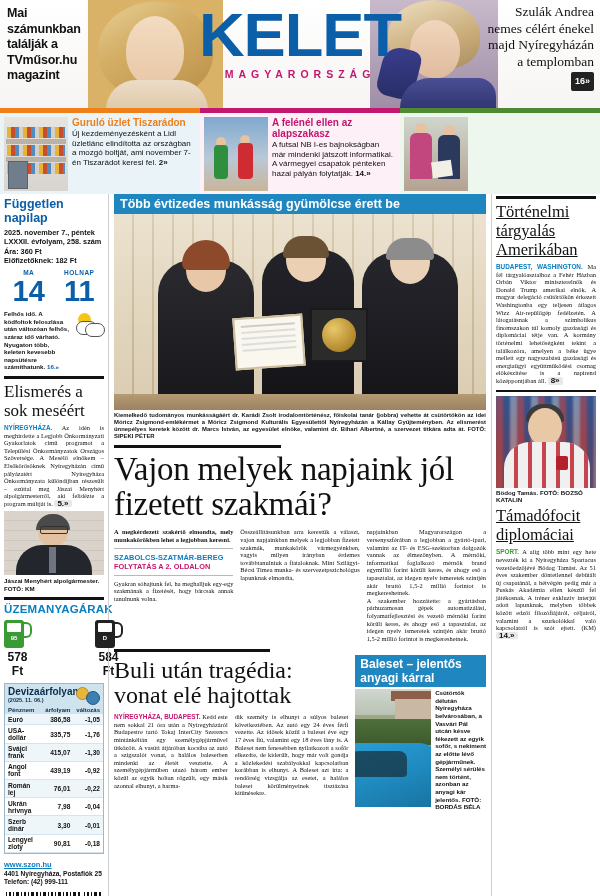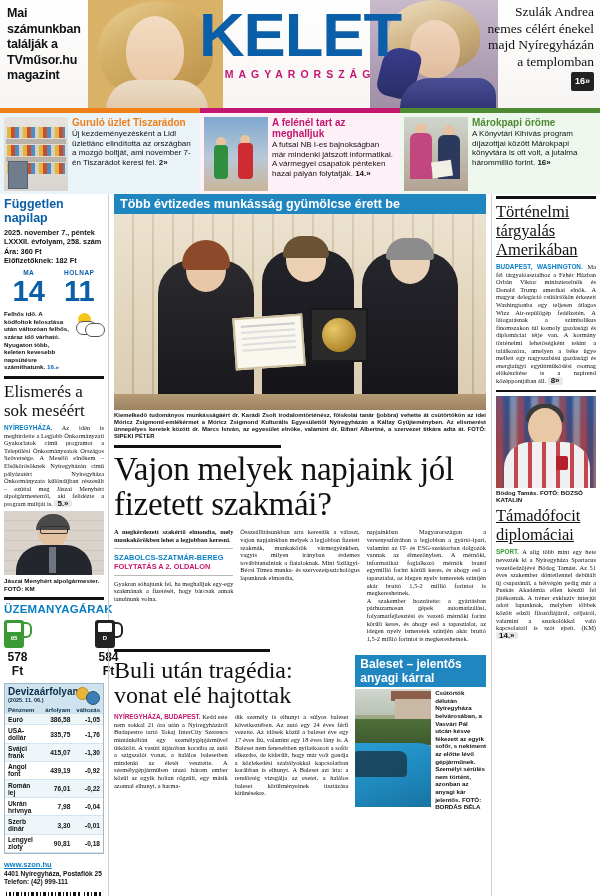--- a/index.html
+++ b/index.html
@@ -307,39 +307,35 @@
       <div class="bar" style="background: rgb(195, 22, 111);"></div>
       <div class="thumb">
         <div class="thumb-sport">
           <div class="h1"></div>
           <div class="p1"></div>
           <div class="h2"></div>
           <div class="p2"></div>
         </div>
       </div>
       <div class="txt">
-        <h3 style="color: rgb(195, 22, 111);">A felénél tart az meghalljuk</h3>
+        <h3 style="color: rgb(195, 22, 111);">A felénél ellen az alapszakasz</h3>
         <p><span>A futsal NB I-es bajnokságban már mindenki játszott informatikai. A vármegyei csapatok pénteken hazai pályán folytatják.</span> <span class="tnum">14.»</span></p>
       </div>
     </div>
 
     <div class="teaser t3">
       <div class="bar" style="background: rgb(79, 138, 51);"></div>
       <div class="thumb">
         <div class="thumb-lib">
           <div class="f1"></div>
           <div class="w1"></div>
           <div class="f2"></div>
           <div class="w2"></div>
           <div class="doc"></div>
         </div>
-      </div>
-      <div class="txt">
-        <h3 style="color: rgb(79, 138, 51);">Márokpapi öröme</h3>
-        <p><span>A Könyvtári Kihívás program díjazottjai között Márokpapi könyvtára is ott volt, a jutalma hárommillió forint.</span> <span class="tnum">16»</span></p>
       </div>
     </div>
 
   </div>
 
   <div class="content">
 
     <div class="col-left">
       <div class="nap-title">Független napilap</div>
       <div class="nap-meta">

